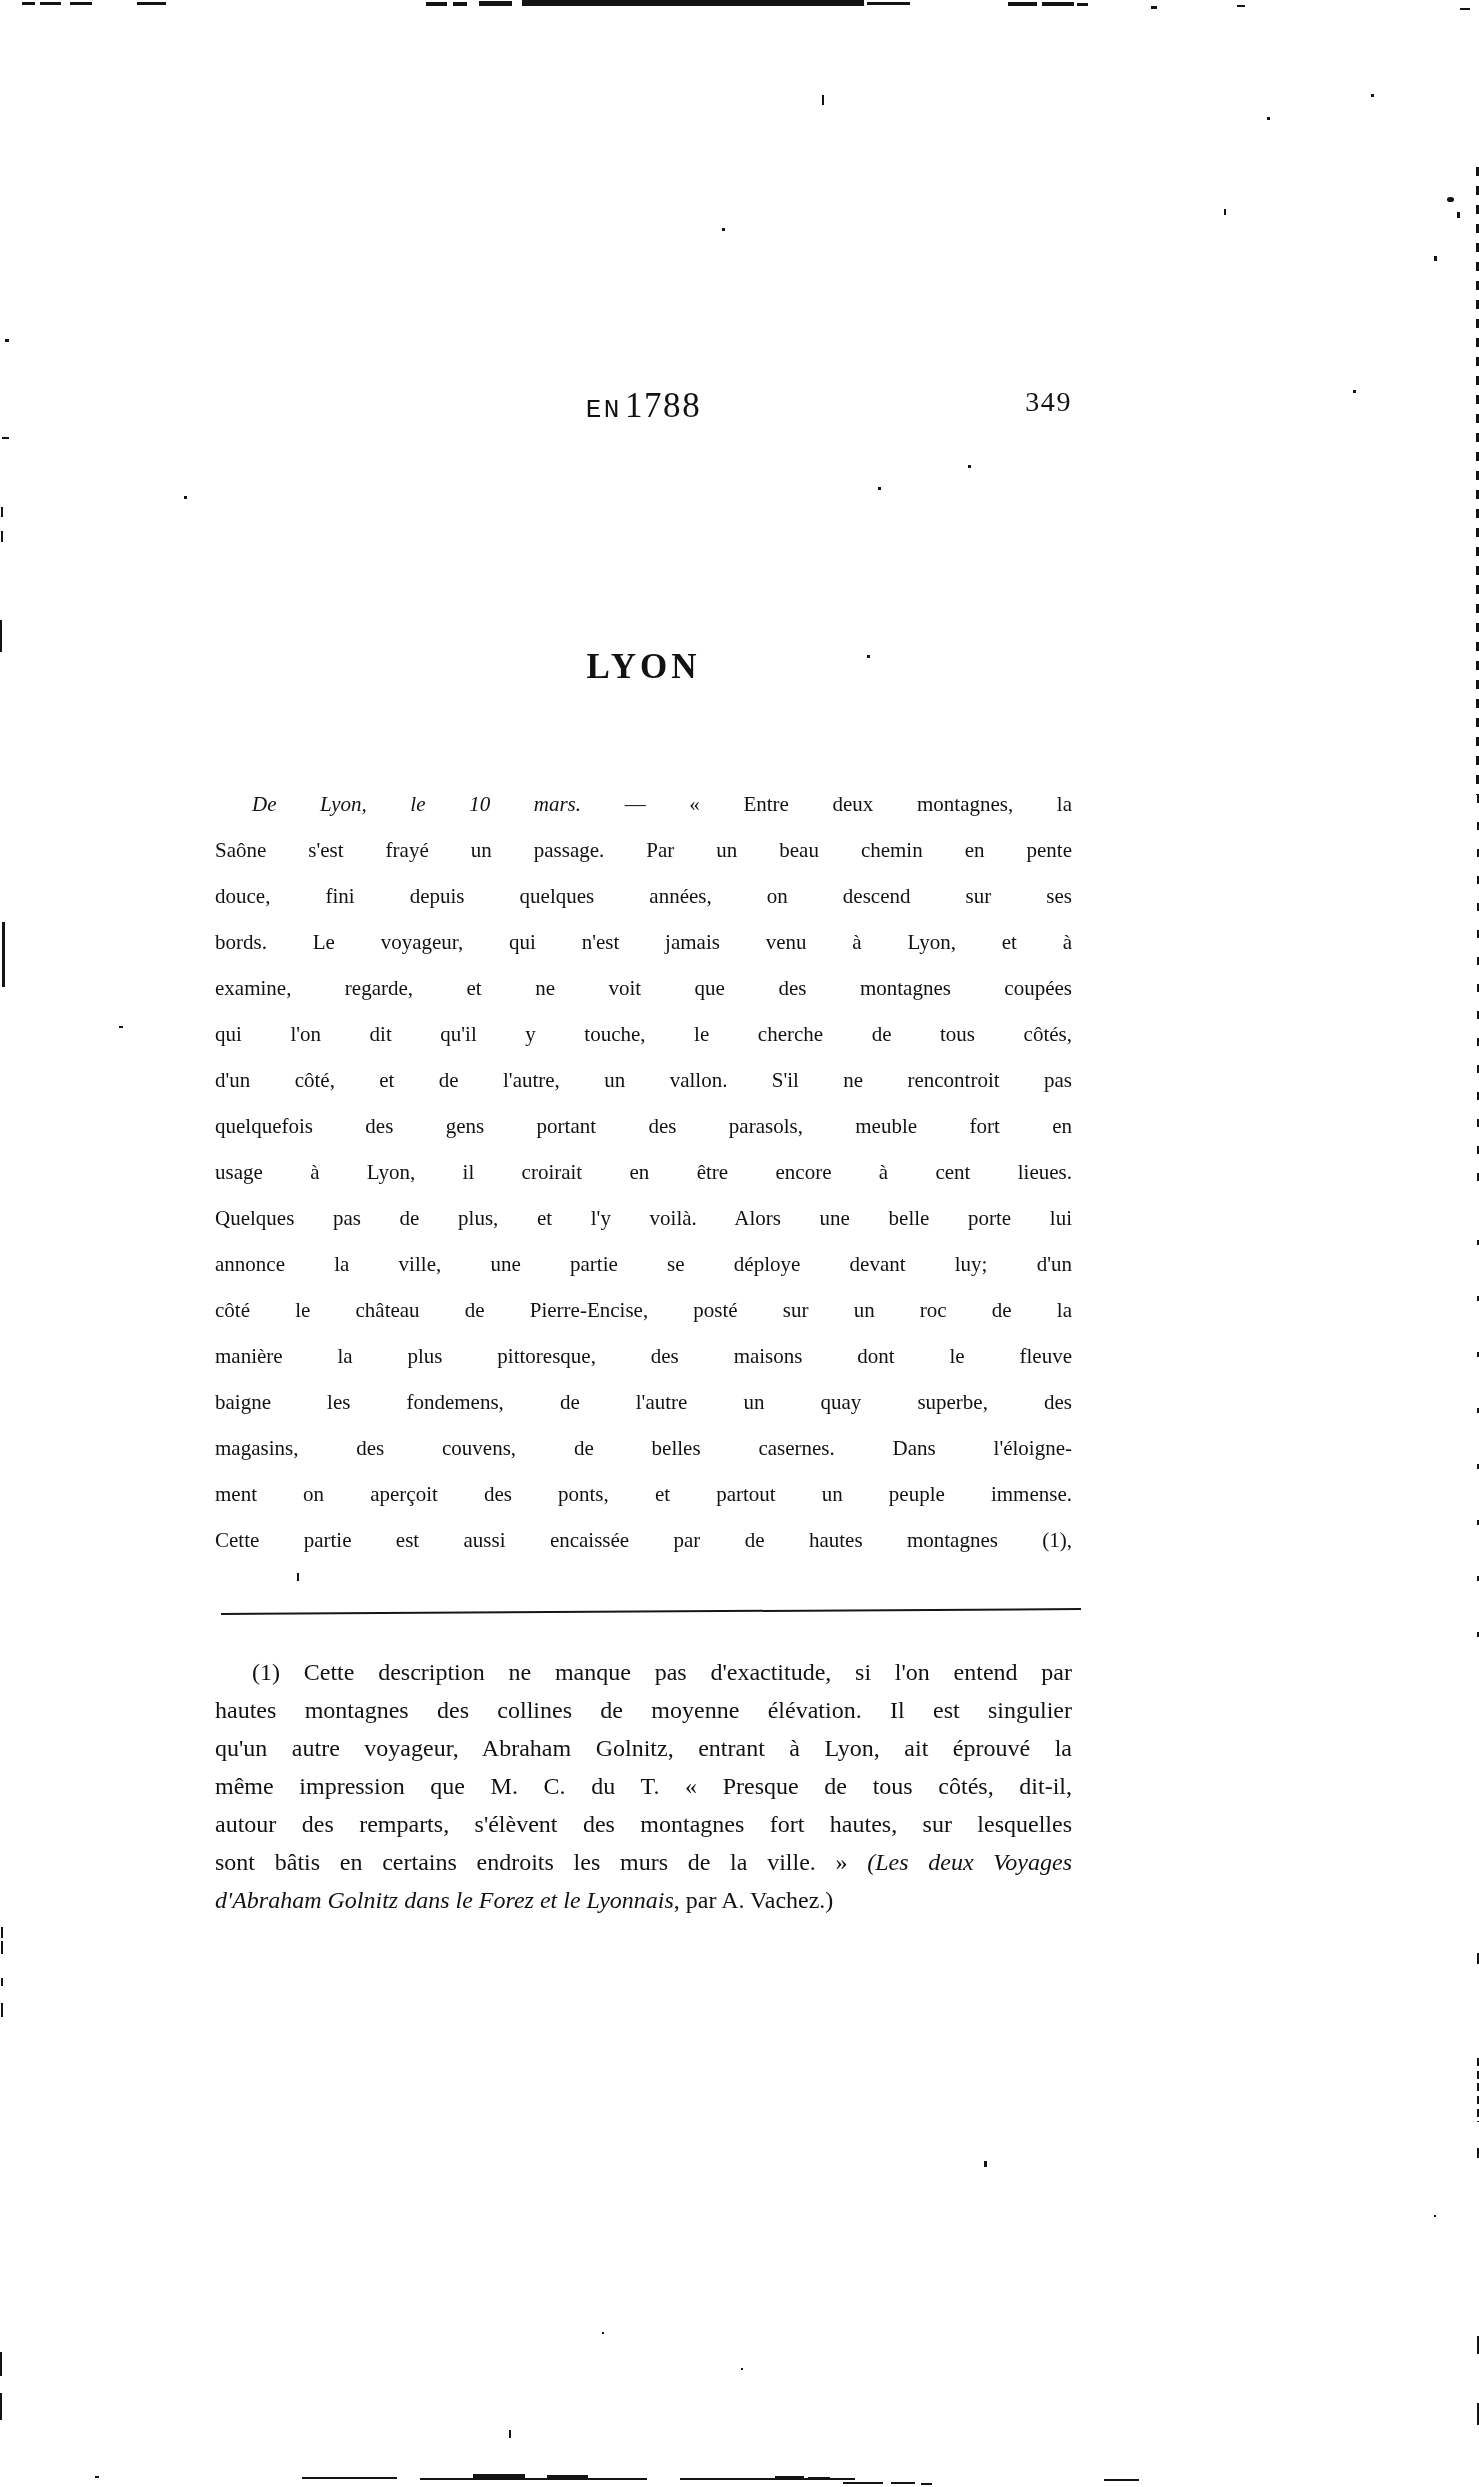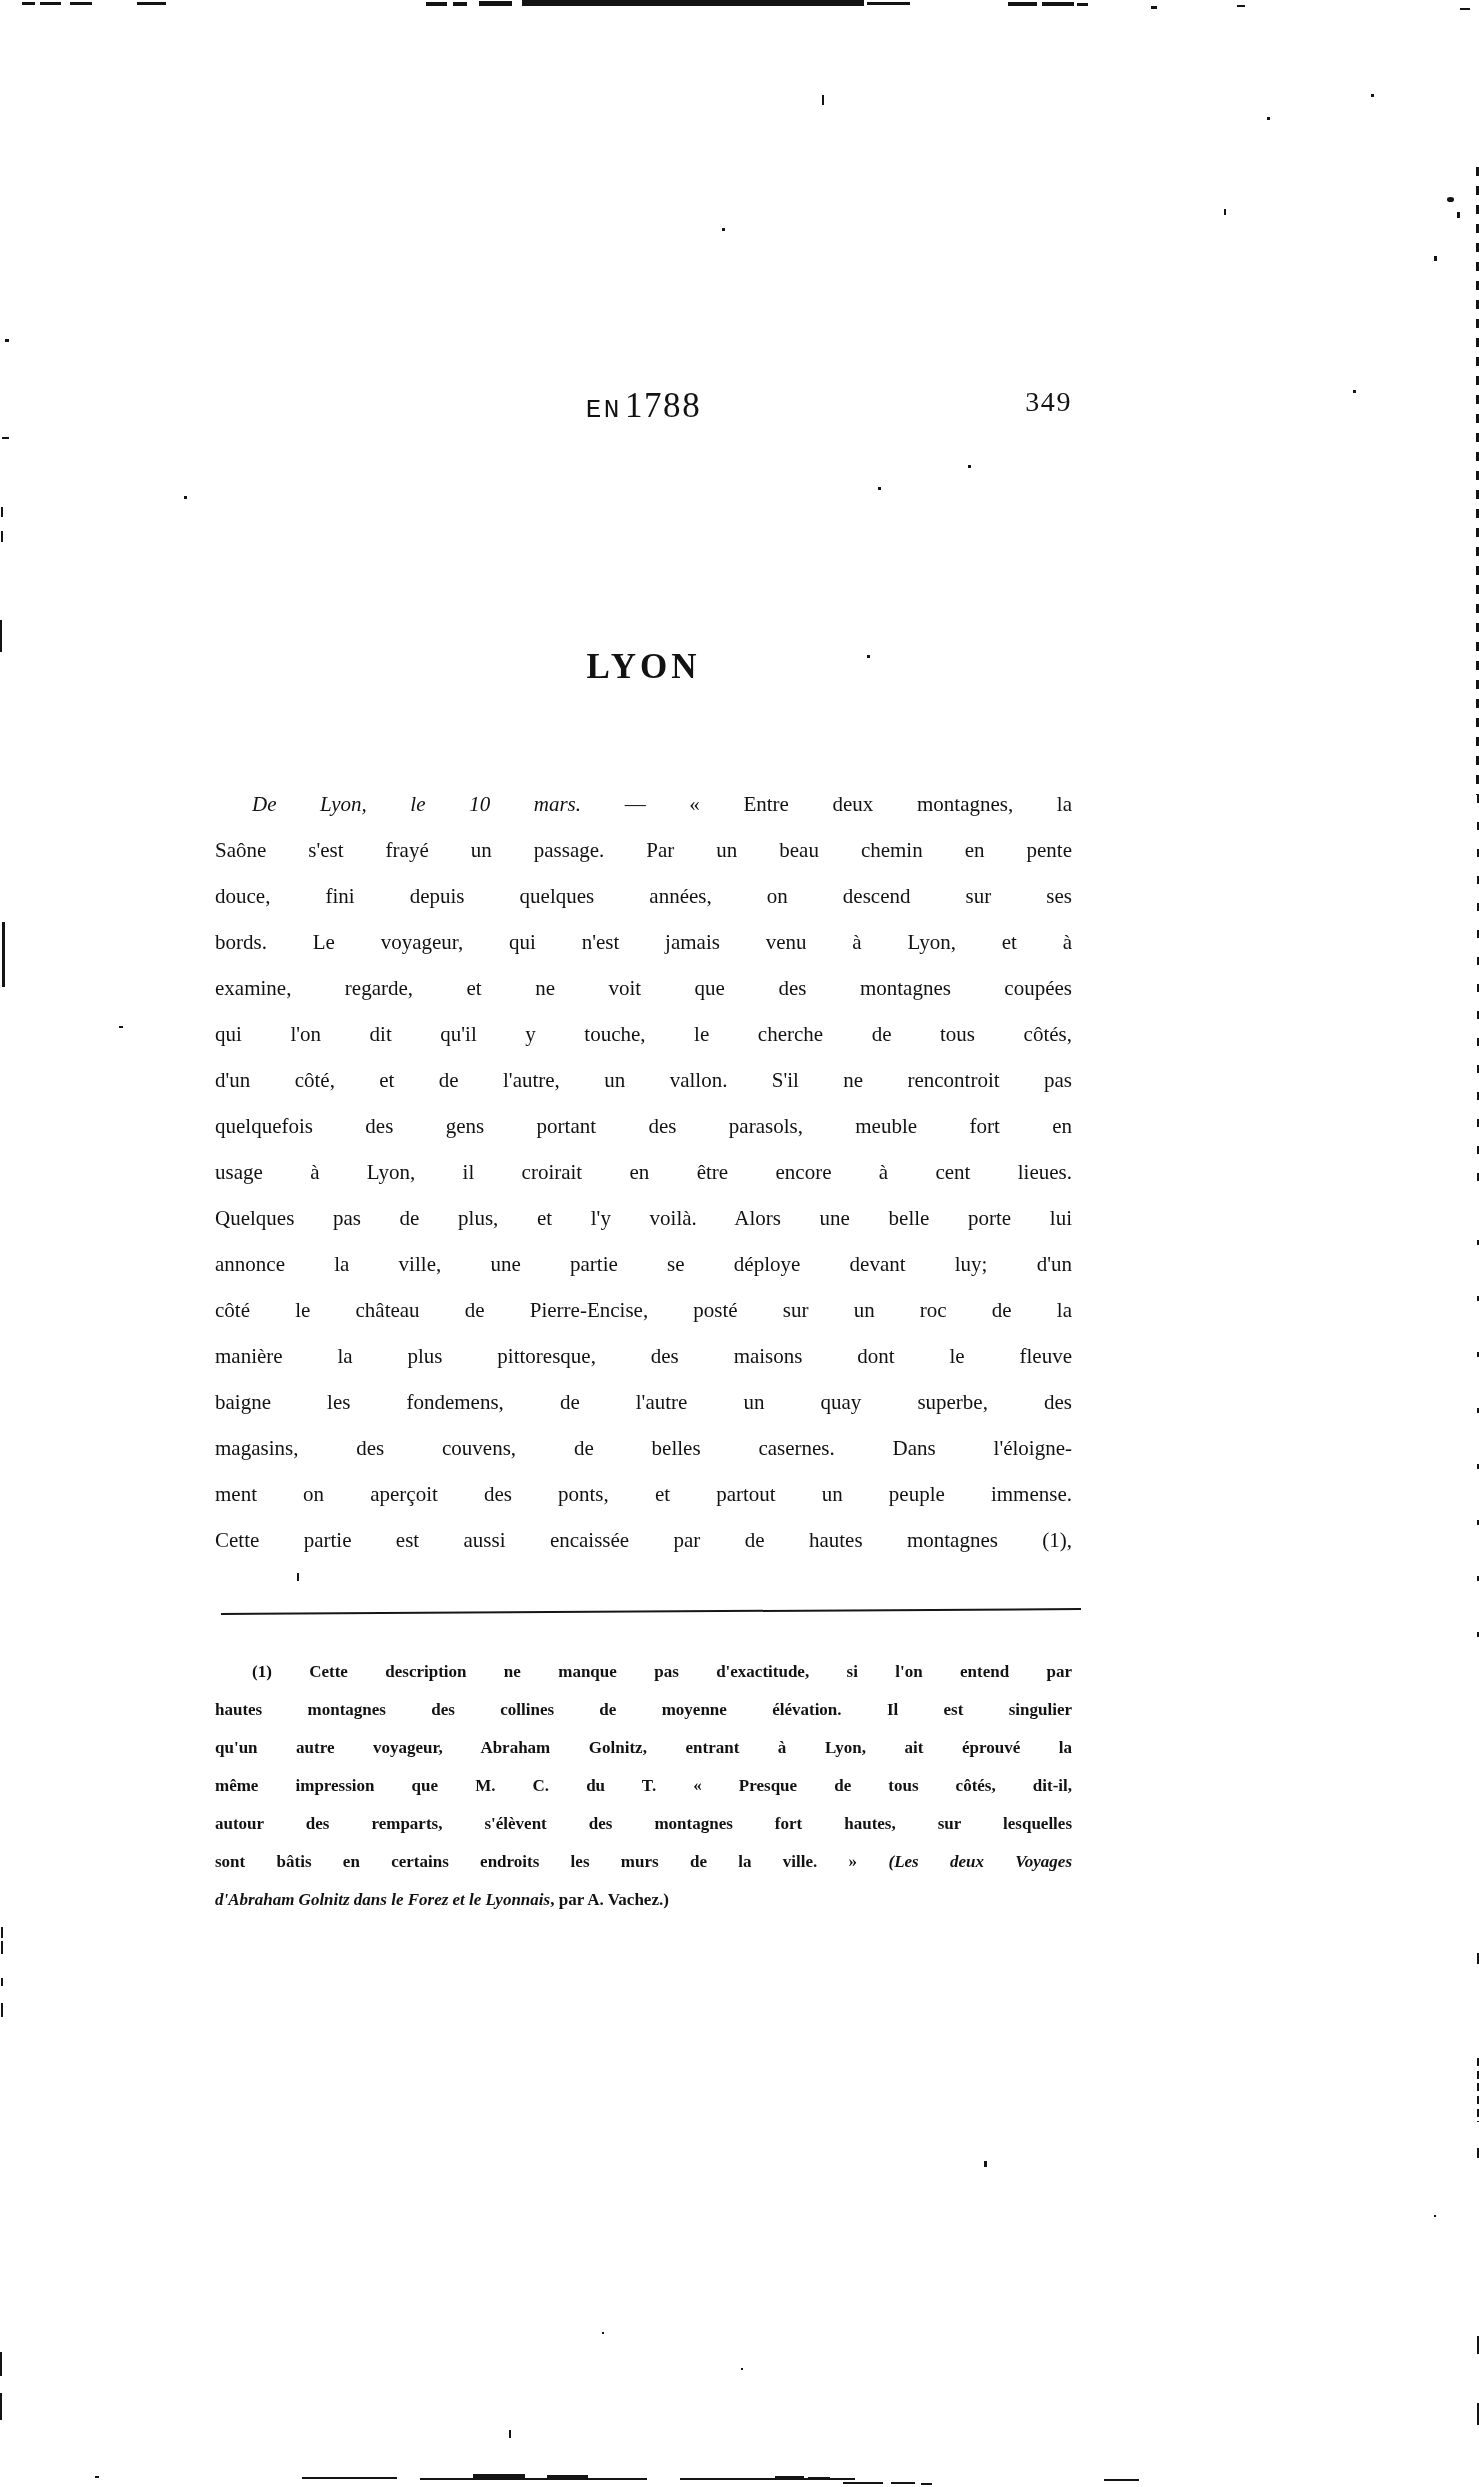--- a/index.html
+++ b/index.html
@@ -27,21 +27,21 @@
     position:absolute;top:781px;left:215px;width:857px;
     font-size:21px;line-height:46px;
   }
   
   .footnote-rule{
     position:absolute;top:1613px;left:221px;width:860px;height:2.4px;
     background:#161616;transform:rotate(-0.33deg);transform-origin:left center;
   }
   .footnote-text{
     position:absolute;top:1653px;left:215px;width:857px;
-    font-size:17px;line-height:38px;font-weight:bold;
+    font-size:24px;line-height:38px;
   }
   .line{text-align:justify;text-align-last:justify;}
   .line.indent{text-indent:37px;}
   .line.nojust{text-align-last:left;}
   .it{font-style:italic;}
   
   .art{position:absolute;background:#141414;}
   .vdash-a{position:absolute;left:1476px;top:167px;width:3.2px;height:628px;
     background:repeating-linear-gradient(180deg,#141414 0 9.5px,transparent 9.5px 19px);}
   .vdash-b{position:absolute;left:1477px;top:795px;width:2.4px;height:398px;

